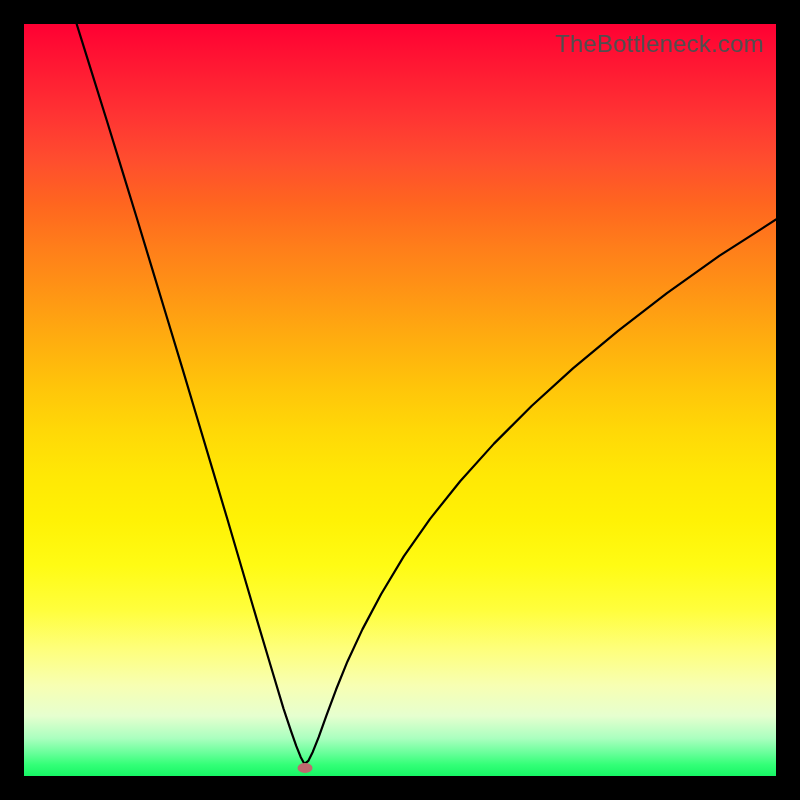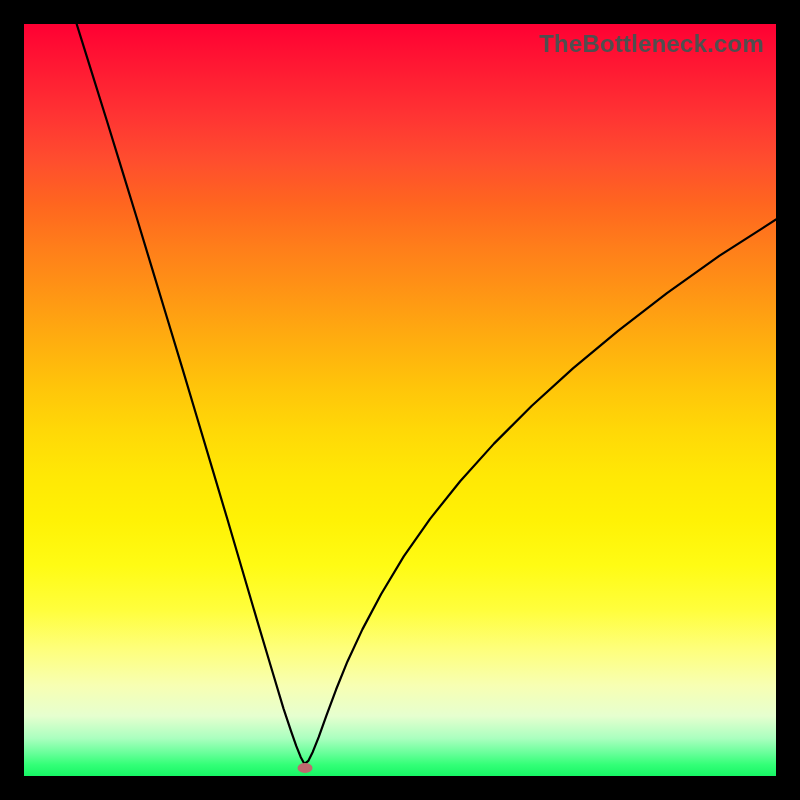--- a/index.html
+++ b/index.html
@@ -39,21 +39,21 @@
       #33ff77 98.5%,
       #17f565 100%
     );
   }
   .watermark {
     position: absolute;
     top: 6px;
     right: 12px;
     font-family: Arial, Helvetica, sans-serif;
     font-size: 24px;
-    font-weight: 700;
+    font-weight: 400;
     color: #4f4f4f;
     letter-spacing: 0.2px;
   }
   .curve-svg {
     position: absolute;
     left: 0;
     top: 0;
     width: 100%;
     height: 100%;
     pointer-events: none;

